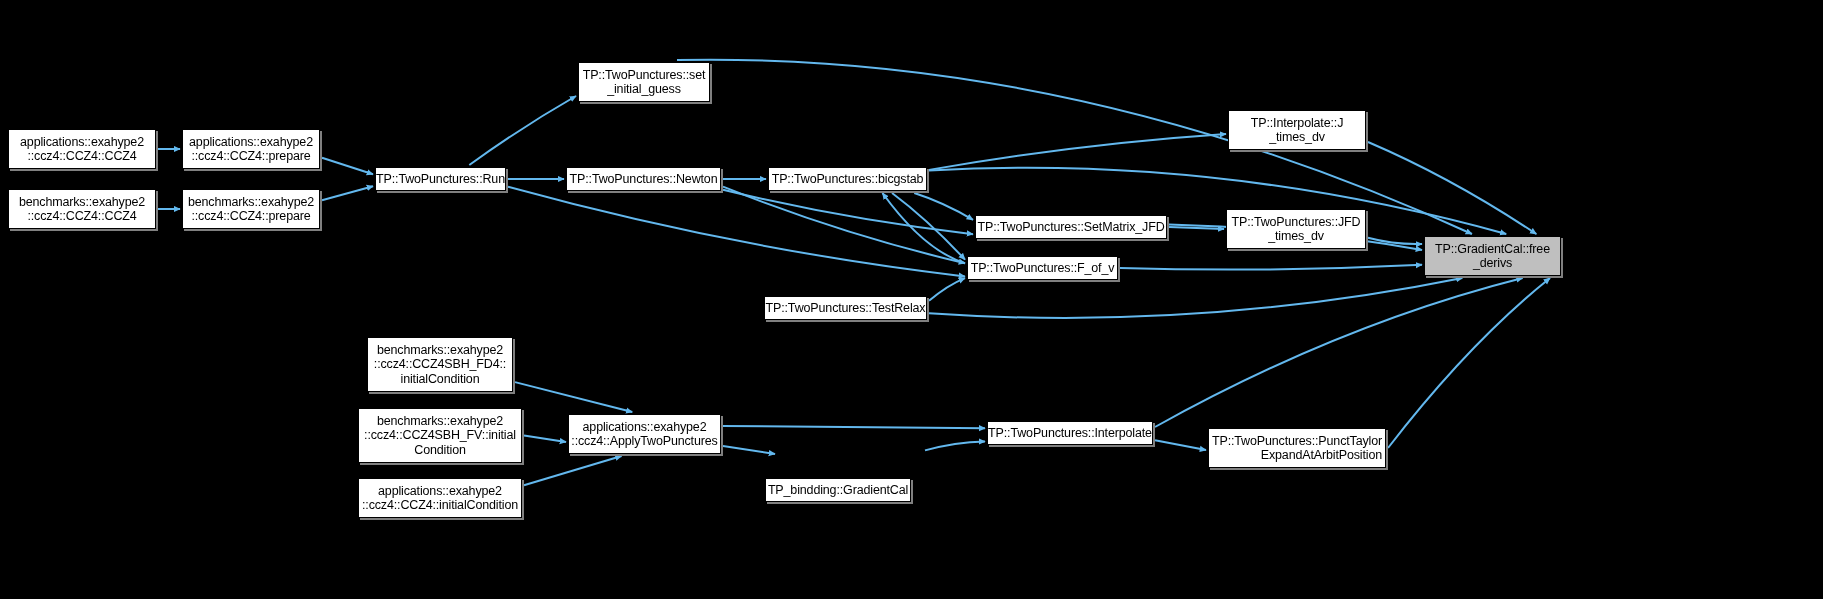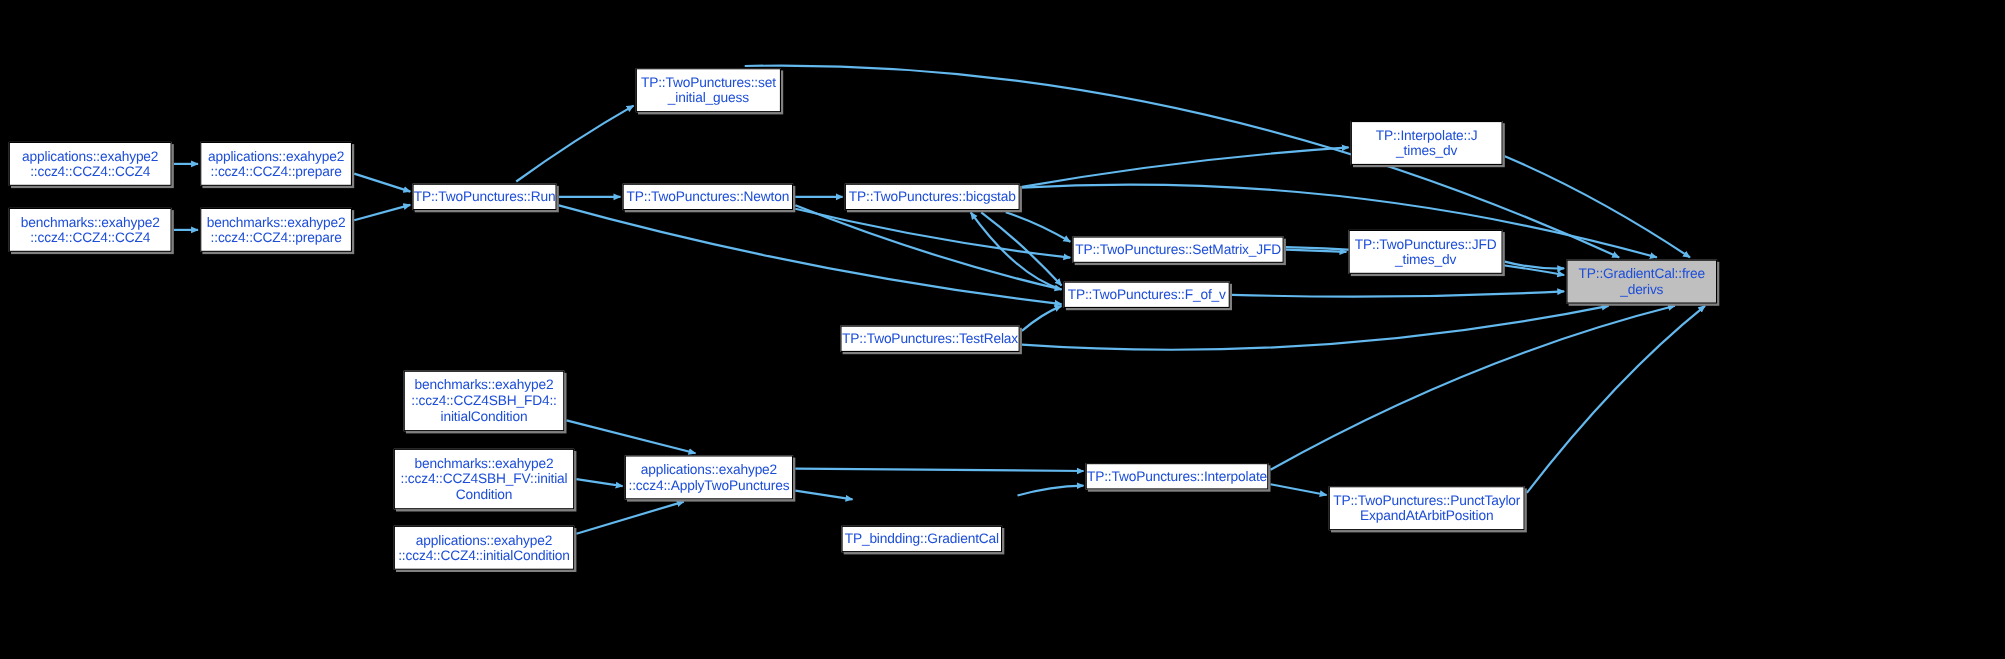--- a/index.html
+++ b/index.html
@@ -10,21 +10,21 @@
     overflow:hidden;
     font-family:"Liberation Sans", sans-serif;
   }
   #edges{position:absolute;left:0;top:0;width:1823px;height:599px;pointer-events:none;}
   .node{
     position:absolute;
     box-sizing:border-box;
     background:#ffffff;
     border:1px solid #000;
     box-shadow:2px 2px 0 0 #808080;
-    color:#1d4ed8;
+    color:#000000;
     font-size:12.5px;
     line-height:14.5px;
     display:flex;
     align-items:center;
     justify-content:center;
     text-align:center;
     padding:1px 3px;
     white-space:pre-line;
     letter-spacing:-0.15px;
   }
@@ -103,16 +103,16 @@
 initialCondition</div>
       <div class="node" style="left: 358px; top: 408px; width: 164px; height: 55px;">benchmarks::exahype2
 ::ccz4::CCZ4SBH_FV::initial
 Condition</div>
       <div class="node" style="left: 358px; top: 478px; width: 164px; height: 40px;">applications::exahype2
 ::ccz4::CCZ4::initialCondition</div>
       <div class="node" style="left: 568px; top: 414px; width: 153px; height: 40px;">applications::exahype2
 ::ccz4::ApplyTwoPunctures</div>
       <div class="node" style="left: 765px; top: 442px; width: 146px; height: 24px; margin-top: 36px;">TP_bindding::GradientCal</div>
       <div class="node" style="left: 987px; top: 421px; width: 166px; height: 24px;">TP::TwoPunctures::Interpolate</div>
-      <div class="node" style="left: 1208px; top: 442px; width: 178px; height: 40px;">TP::TwoPunctures::PunctTaylor
+      <div class="node" style="left: 1208px; top: 428px; width: 178px; height: 40px; text-align: right;">TP::TwoPunctures::PunctTaylor
 ExpandAtArbitPosition</div>
     </div>
 </div>
 
 </body></html>

